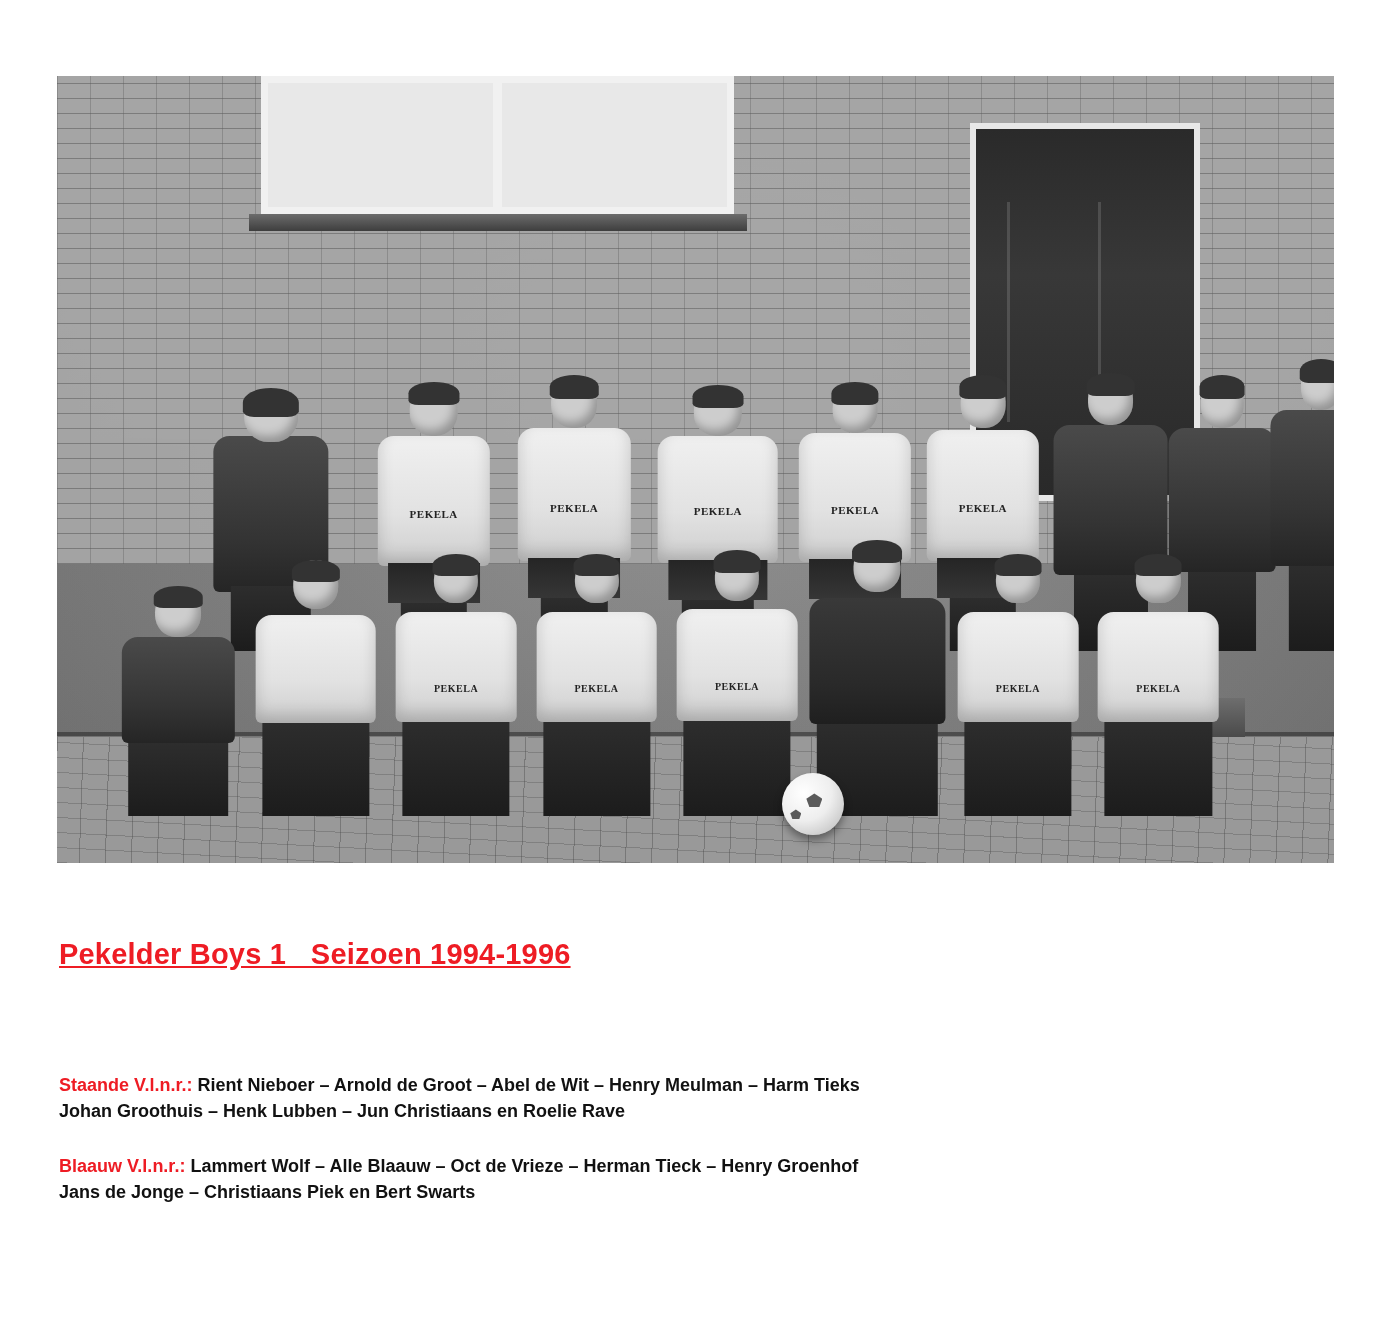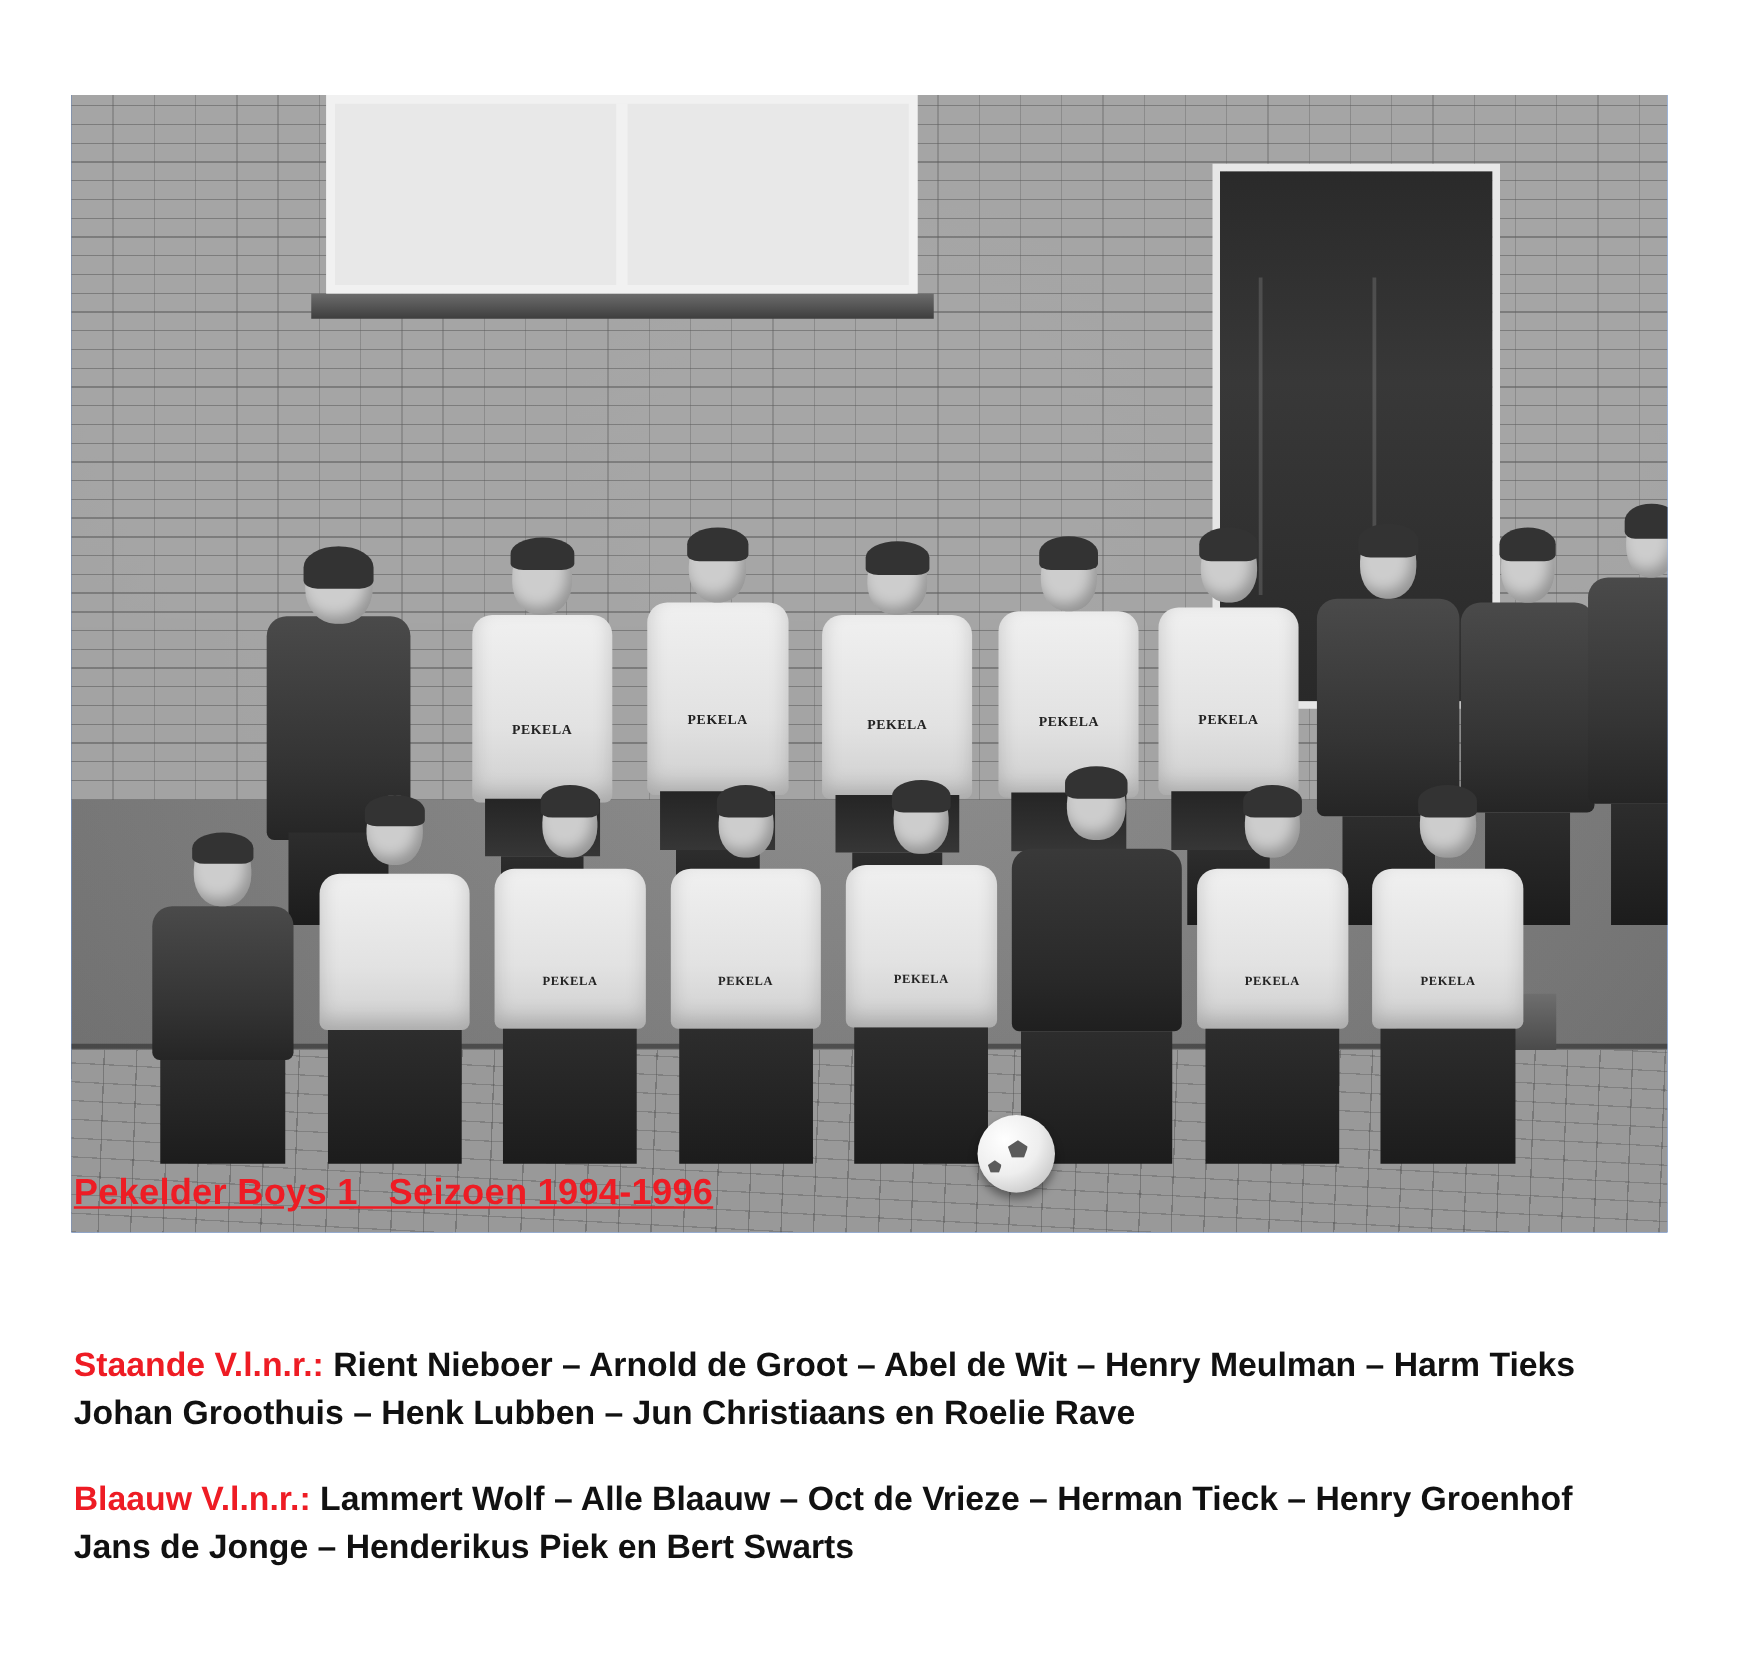--- a/index.html
+++ b/index.html
@@ -23,23 +23,23 @@
     height: 1337px;
     background: #ffffff;
   }
 
   
   .photo-wrap {
     position: absolute;
     left: 57px;
     top: 76px;
     width: 1277px;
-    height: 910px;
+    height: 787px;
     overflow: hidden;
-    background: #3b82f6;
+    background: #6d28d9;
   }
 
   .photo {
     position: absolute;
     inset: 0;
     background:
       
       radial-gradient(ellipse at 50% 45%, rgba(255,255,255,0.06) 0%, rgba(0,0,0,0.22) 100%),
       linear-gradient(180deg, #b9b8b4 0%, #a9a8a4 46%, #8e8d89 47%, #8a8986 100%);
     filter: grayscale(100%);
@@ -252,21 +252,21 @@
     font-weight: bold;
     text-decoration: underline;
     letter-spacing: 0.2px;
     white-space: pre;
   }
   .lines {
     position: absolute;
     left: 59px;
     top: 1073px;
     width: 1310px;
-    font-size: 27px;
+    font-size: 18px;
     font-weight: bold;
     color: #0f0f0f;
     line-height: 1.42;
   }
   .para { margin-bottom: 30px; }
   .label-red {
     color: #ee1c24;
     font-weight: bold;
   }
   .names { color: #111111; }
@@ -426,17 +426,17 @@
     <div class="title">Pekelder Boys 1   Seizoen 1994-1996</div>
   </div>
 
   <div class="lines">
     <div class="para">
       <span class="label-red">Staande V.l.n.r.:</span><span class="names"> Rient Nieboer – Arnold de Groot – Abel de Wit – Henry Meulman – Harm Tieks</span><br>
       <span class="names">Johan Groothuis – Henk Lubben – Jun Christiaans en  Roelie Rave</span>
     </div>
     <div class="para">
       <span class="label-red">Blaauw V.l.n.r.:</span><span class="names"> Lammert Wolf – Alle Blaauw – Oct de Vrieze – Herman Tieck – Henry Groenhof</span><br>
-      <span class="names">Jans de Jonge – Henderikus Piek en Bert Swarts</span>
+      <span class="names">Jans de Jonge – Christiaans Piek en Bert Swarts</span>
     </div>
   </div>
 
 </div>
 
 </body></html>

